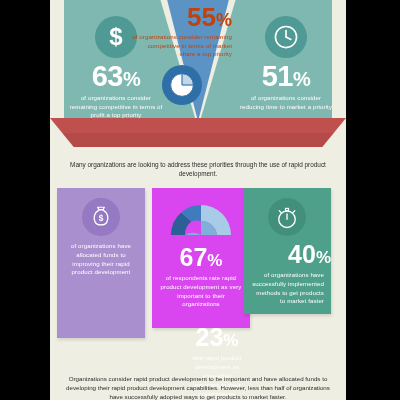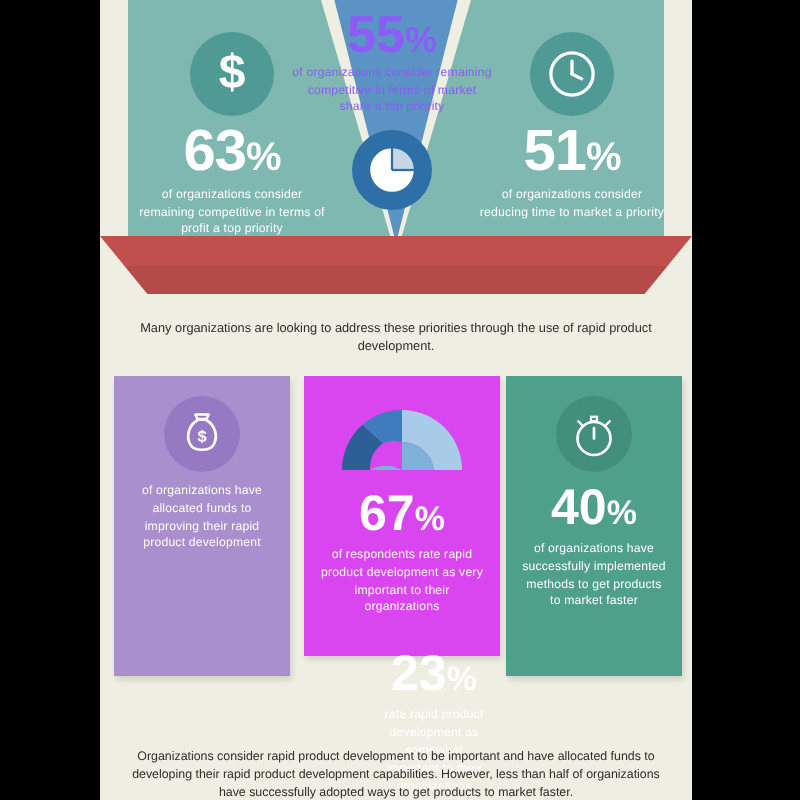--- a/index.html
+++ b/index.html
@@ -85,25 +85,25 @@
   .stat-left, .stat-right {
     position: absolute;
     width: 96px;
     text-align: center;
     color: #ffffff;
   }
   .stat-left { left: 18px; top: 16px; }
   .stat-right { left: 188px; top: 16px; }
   .stat-center {
     position: absolute;
-    left: 96px;
+    left: 82px;
     top: 4px;
     width: 100px;
-    text-align: center;
-    color: #8b5cf6;
+    text-align: right;
+    color: #c2410c;
   }
 
   .circ-icon {
     width: 42px; height: 42px;
     border-radius: 50%;
     background: #4f9a94;
     margin: 0 auto 4px auto;
     display: flex;
     align-items: center;
     justify-content: center;
@@ -171,24 +171,25 @@
     height: 150px;
     background: #a98fcd;
   }
   .card-blue {
     left: 102px;
     width: 98px;
     height: 140px;
     background: #d946ef;
   }
   .card-teal {
-    left: 203px;
+    left: 193px;
     width: 88px;
-    height: 150px;
+    height: 126px;
     background: #4fa08a;
+    text-align: right;
   }
   .card .icon-circ {
     width: 38px; height: 38px;
     border-radius: 50%;
     margin: 10px auto 6px auto;
     display: flex;
     align-items: center;
     justify-content: center;
   }
   .card-purple .icon-circ { background: #9579c2; }

